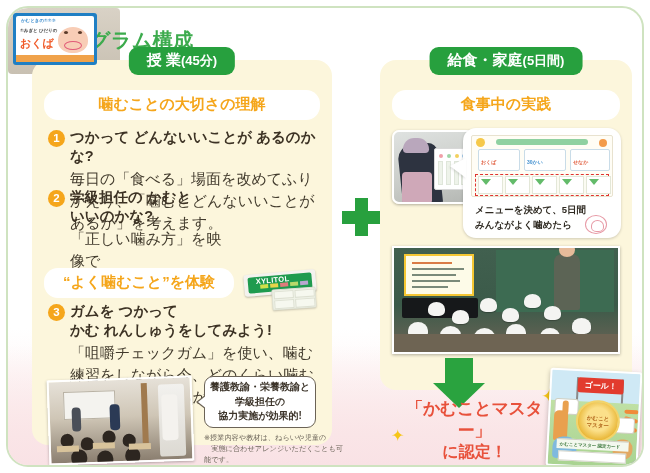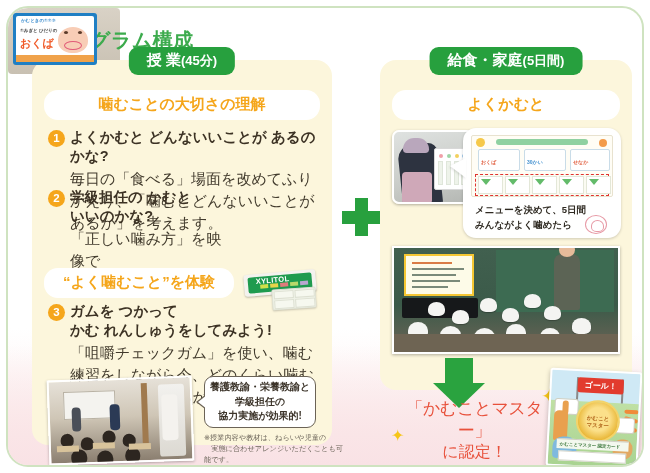--- a/index.html
+++ b/index.html
@@ -265,21 +265,21 @@
   
   #arrow{ position:absolute; left:425px; top:350px; width:52px; height:50px;}
   #arrow .stem{ position:absolute; left:12px; top:0; width:28px; height:26px; background:#2aa33f;}
   #arrow .head{ position:absolute; left:0; top:25px; width:0; height:0;
       border-left:26px solid transparent; border-right:26px solid transparent;
       border-top:25px solid #2aa33f;}
 
   
   #master{
     position:absolute; left:384px; top:390px; width:165px;
-    text-align:center; color:#e8513b; font-weight:normal; line-height:1.3;
+    text-align:center; color:#e8513b; font-weight:bold; line-height:1.3;
   }
   #master .l1{ font-size:17px; letter-spacing:-.3px; }
   #master .l2{ font-size:16px; }
   .spark{ position:absolute; color:#f6c518; font-size:20px; font-weight:bold; }
   #spark1{ left:533px; top:376px; }
   #spark2{ left:383px; top:418px; font-size:16px; }
 
   
   #cert{
     position:absolute; left:540px; top:362px; width:92px; height:98px;
@@ -332,21 +332,21 @@
 
     <div class="panel-tab">
       <span>授 業</span><span class="small">(45分)</span>
     </div>
 
     <div class="subhead" style="top:30px;">噛むことの大切さの理解</div>
 
     <div class="step" style="left:16px; top:68px; width:272px;">
       <div class="step-title">
         <span class="num">1</span>
-        <span>よくかむと どんないいことが あるのかな?</span>
+        <span>つかって どんないいことが あるのかな?</span>
       </div>
       <div class="step-body" style="padding-left:22px;">毎日の「食べる」場面を改めてふりかえり、「噛むとどんないいことがあるか」を考えます。</div>
     </div>
 
     <div class="step" style="left:16px; top:128px; width:178px;">
       <div class="step-title">
         <span class="num">2</span>
         <span style="white-space:pre-line;">学級担任の かむと
 いいのかな?</span>
       </div>
@@ -431,21 +431,21 @@
 
   <div id="plus">
     <div class="bar h"></div>
       <div class="bar v"></div>
   </div>
 
   <div id="panel-right" class="panel">
     <div class="panel-tab">
       <span>給食・家庭</span><span class="small">(5日間)</span>
     </div>
-    <div class="subhead" style="top:30px;">よくかむと</div>
+    <div class="subhead" style="top:30px;">食事中の実践</div>
   </div>
 
   <div id="photo-lunchlady" class="photo round">
     <div id="ll-person"></div>
     <div id="ll-cap"></div>
     <div id="ll-apron"></div>
     <div id="ll-chart">
       <i style="left:4px;background:#f0a0a8;"></i>
       <i style="left:12px;background:#9ed6a6;"></i>
       <i style="left:20px;background:#f3d05e;"></i>

